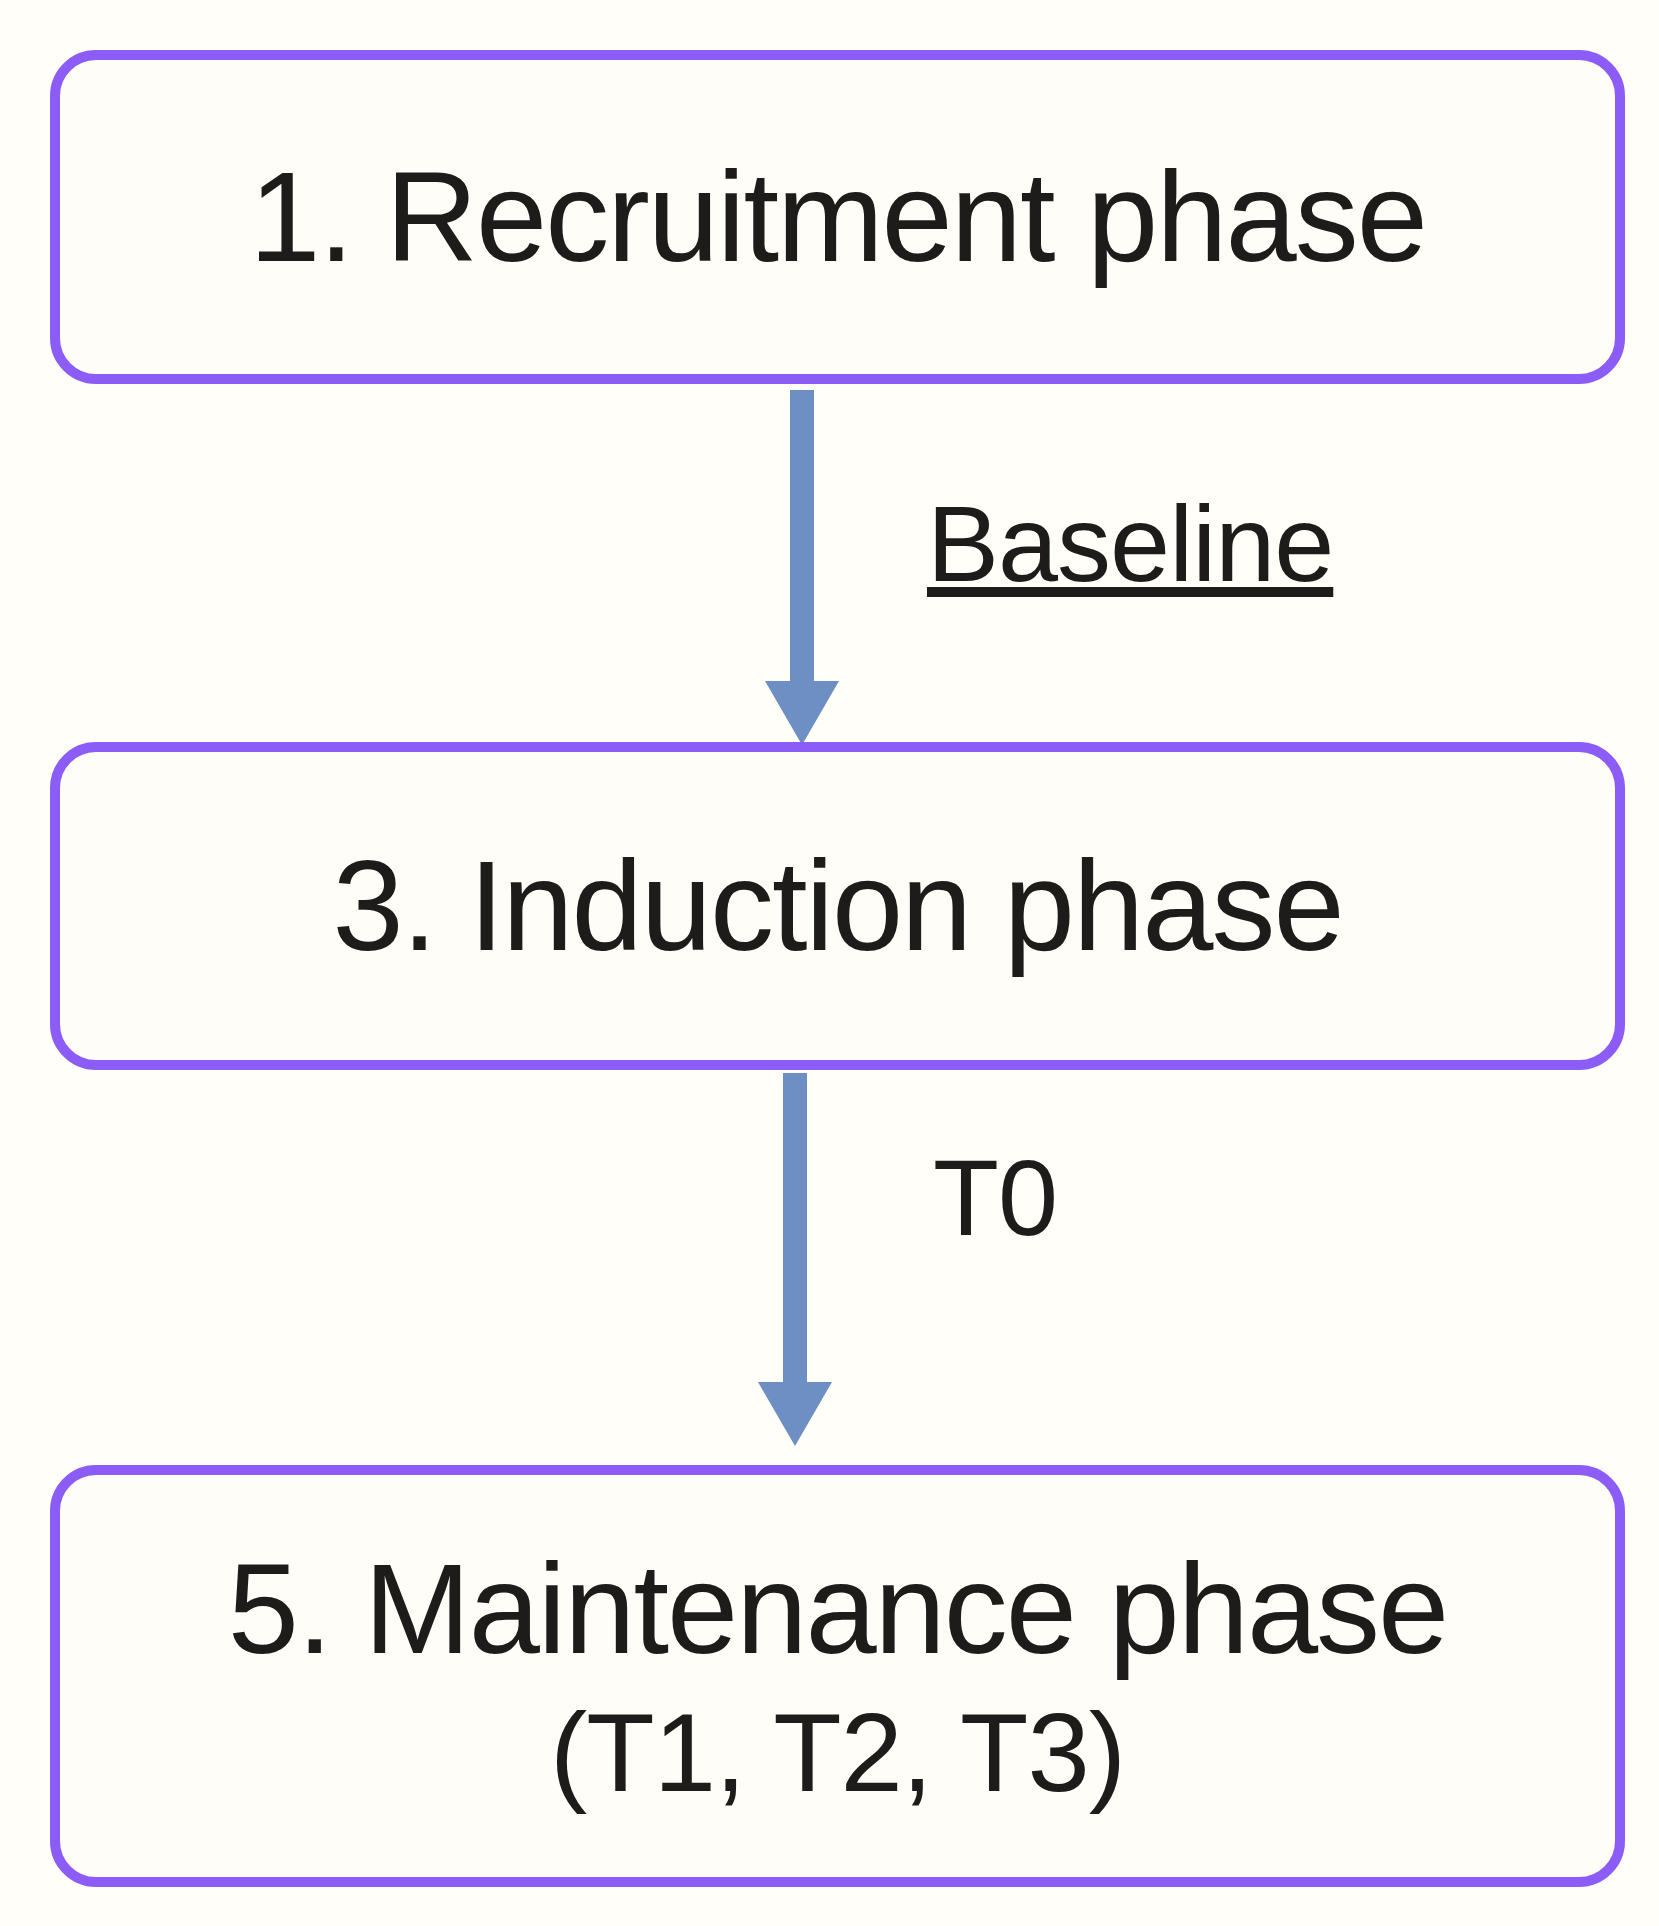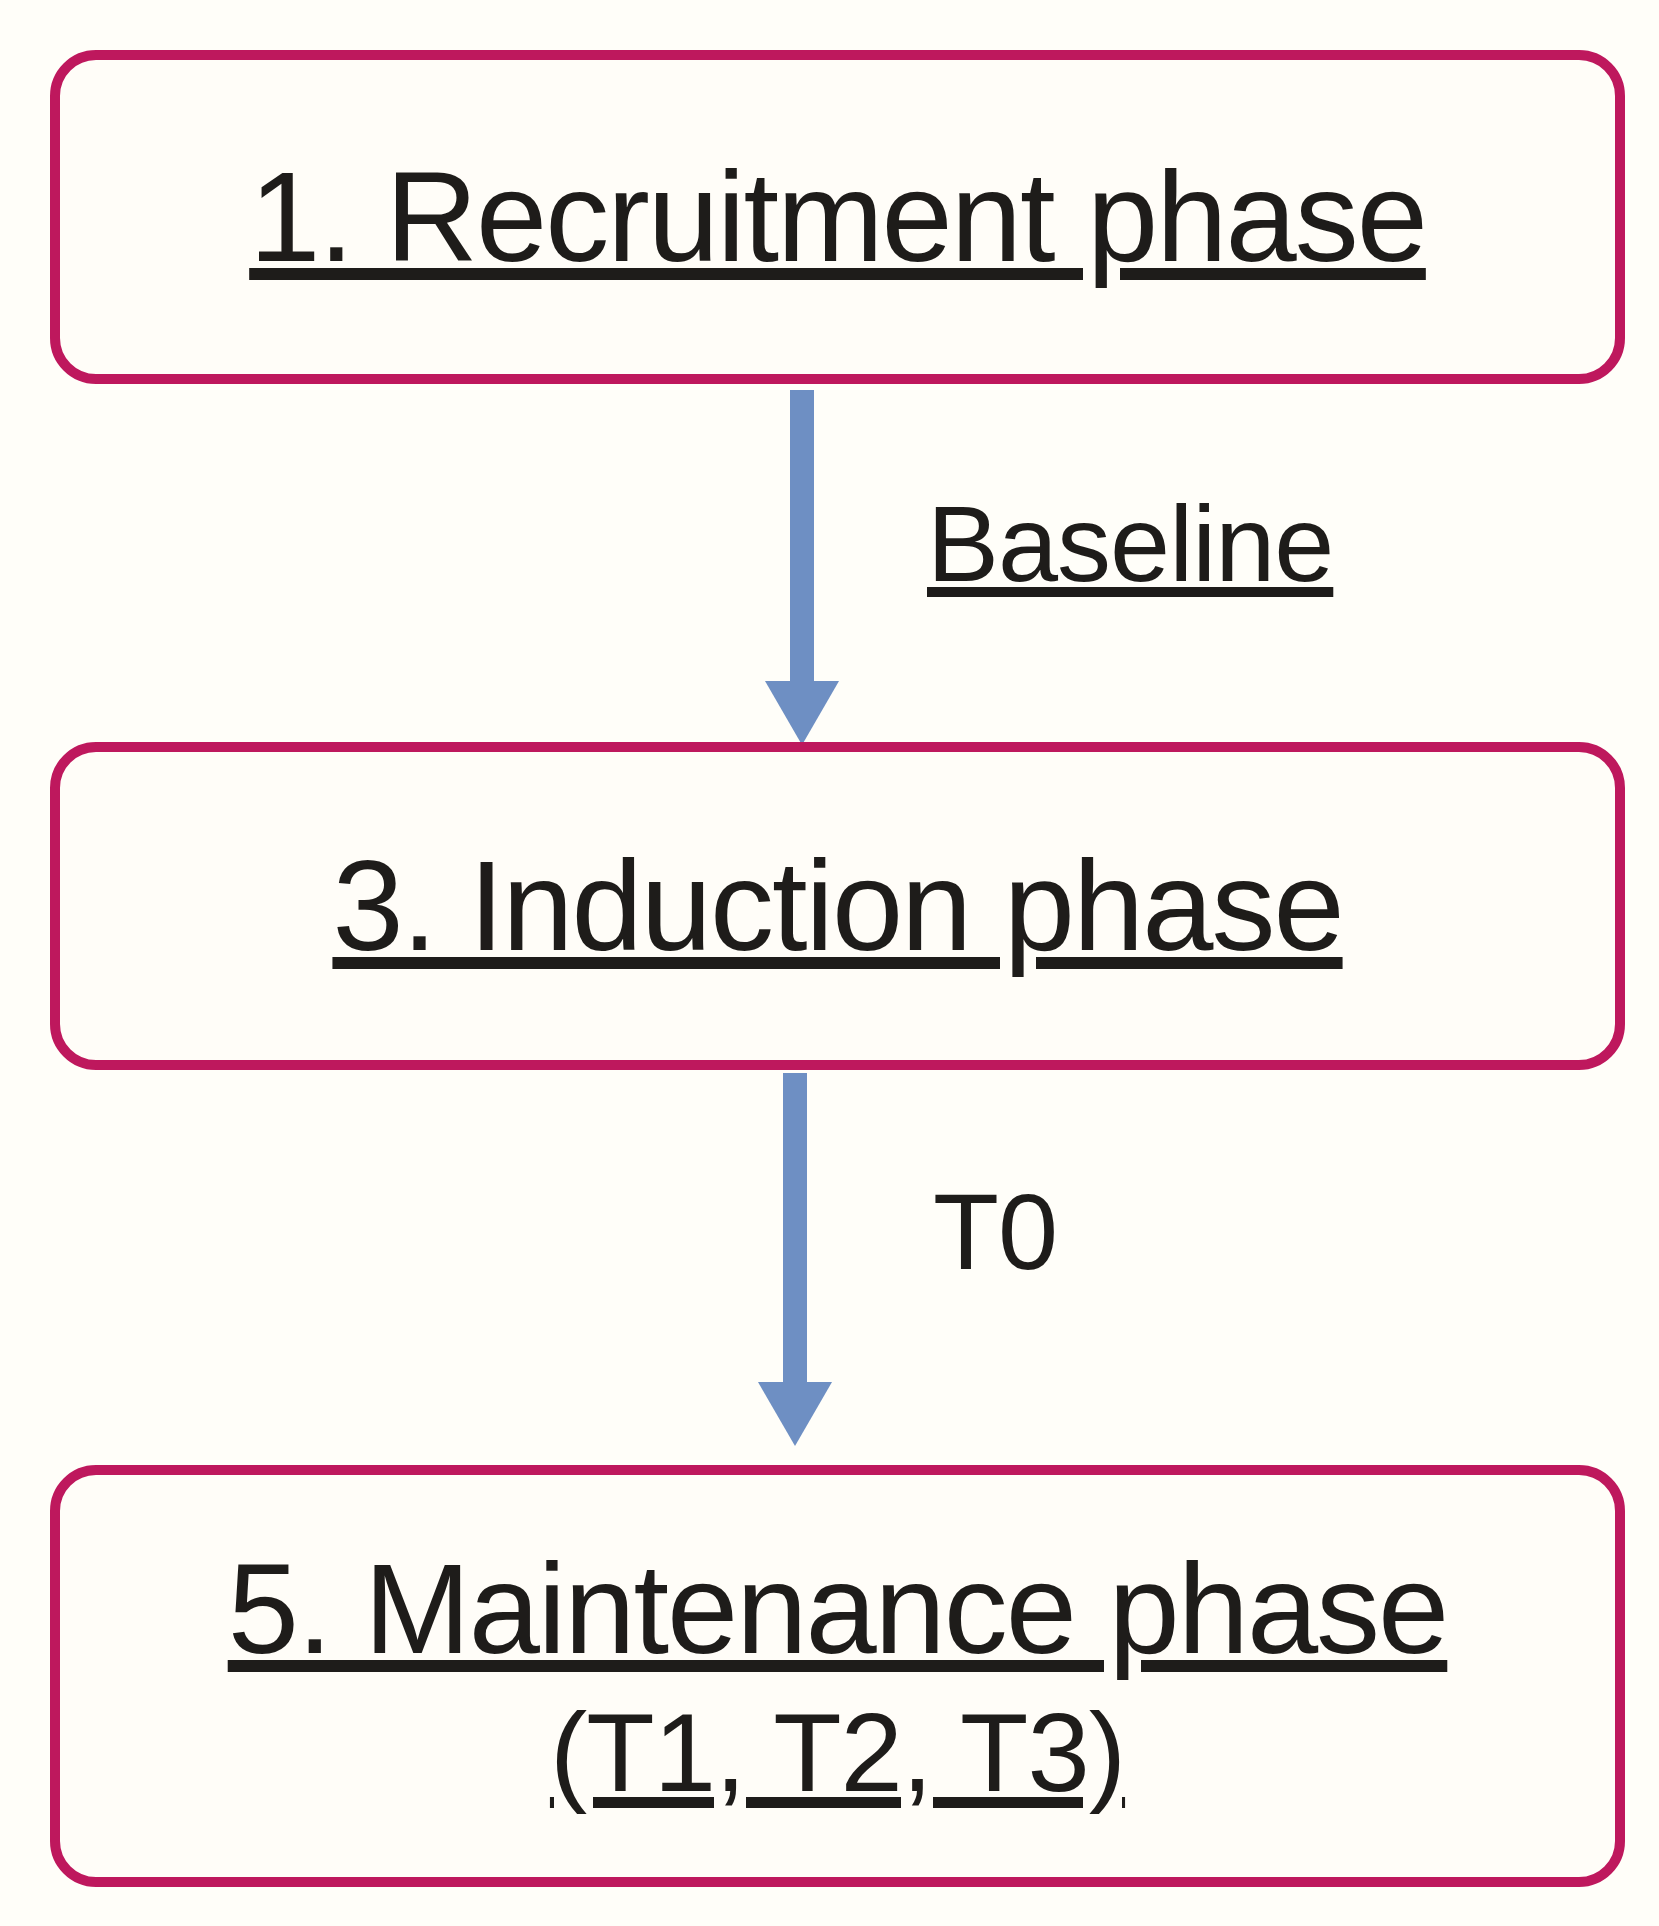--- a/index.html
+++ b/index.html
@@ -14,29 +14,28 @@
     background: #fffef9;
     font-family: "Liberation Sans", "DejaVu Sans", sans-serif;
     color: #1e1c1a;
     overflow: hidden;
   }
   .phase-box {
     position: absolute;
     left: 50px;
     width: 1575px;
     box-sizing: border-box;
-    border: 10px solid #be185d;
+    border: 10px solid #8b5cf6;
     border-radius: 46px;
     background: #fffdf8;
     display: flex;
     flex-direction: column;
     align-items: center;
     justify-content: center;
     text-align: center;
-    text-decoration: underline;
   }
   .box-1 { top: 50px;   height: 334px; }
   .box-2 { top: 742px;  height: 328px; }
   .box-3 { top: 1465px; height: 422px; }
 
   .phase-title {
     font-size: 128px;
     letter-spacing: -2px;
     line-height: 1.08;
     white-space: nowrap;
@@ -69,21 +68,21 @@
   .head-2 { left: 758px; top: 1382px; }
 
   .arrow-label {
     position: absolute;
     font-size: 108px;
     letter-spacing: -1px;
     line-height: 1;
     white-space: nowrap;
   }
   .label-baseline { left: 927px; top: 490px; text-decoration: underline; }
-  .label-t0       { left: 933px; top: 1178px; }
+  .label-t0       { left: 933px; top: 1144px; }
 </style>
 </head>
 <body>
 
 <div class="canvas">
 
   <div class="phase-box box-1">
     <div class="phase-title">1. Recruitment phase</div>
   </div>
 

